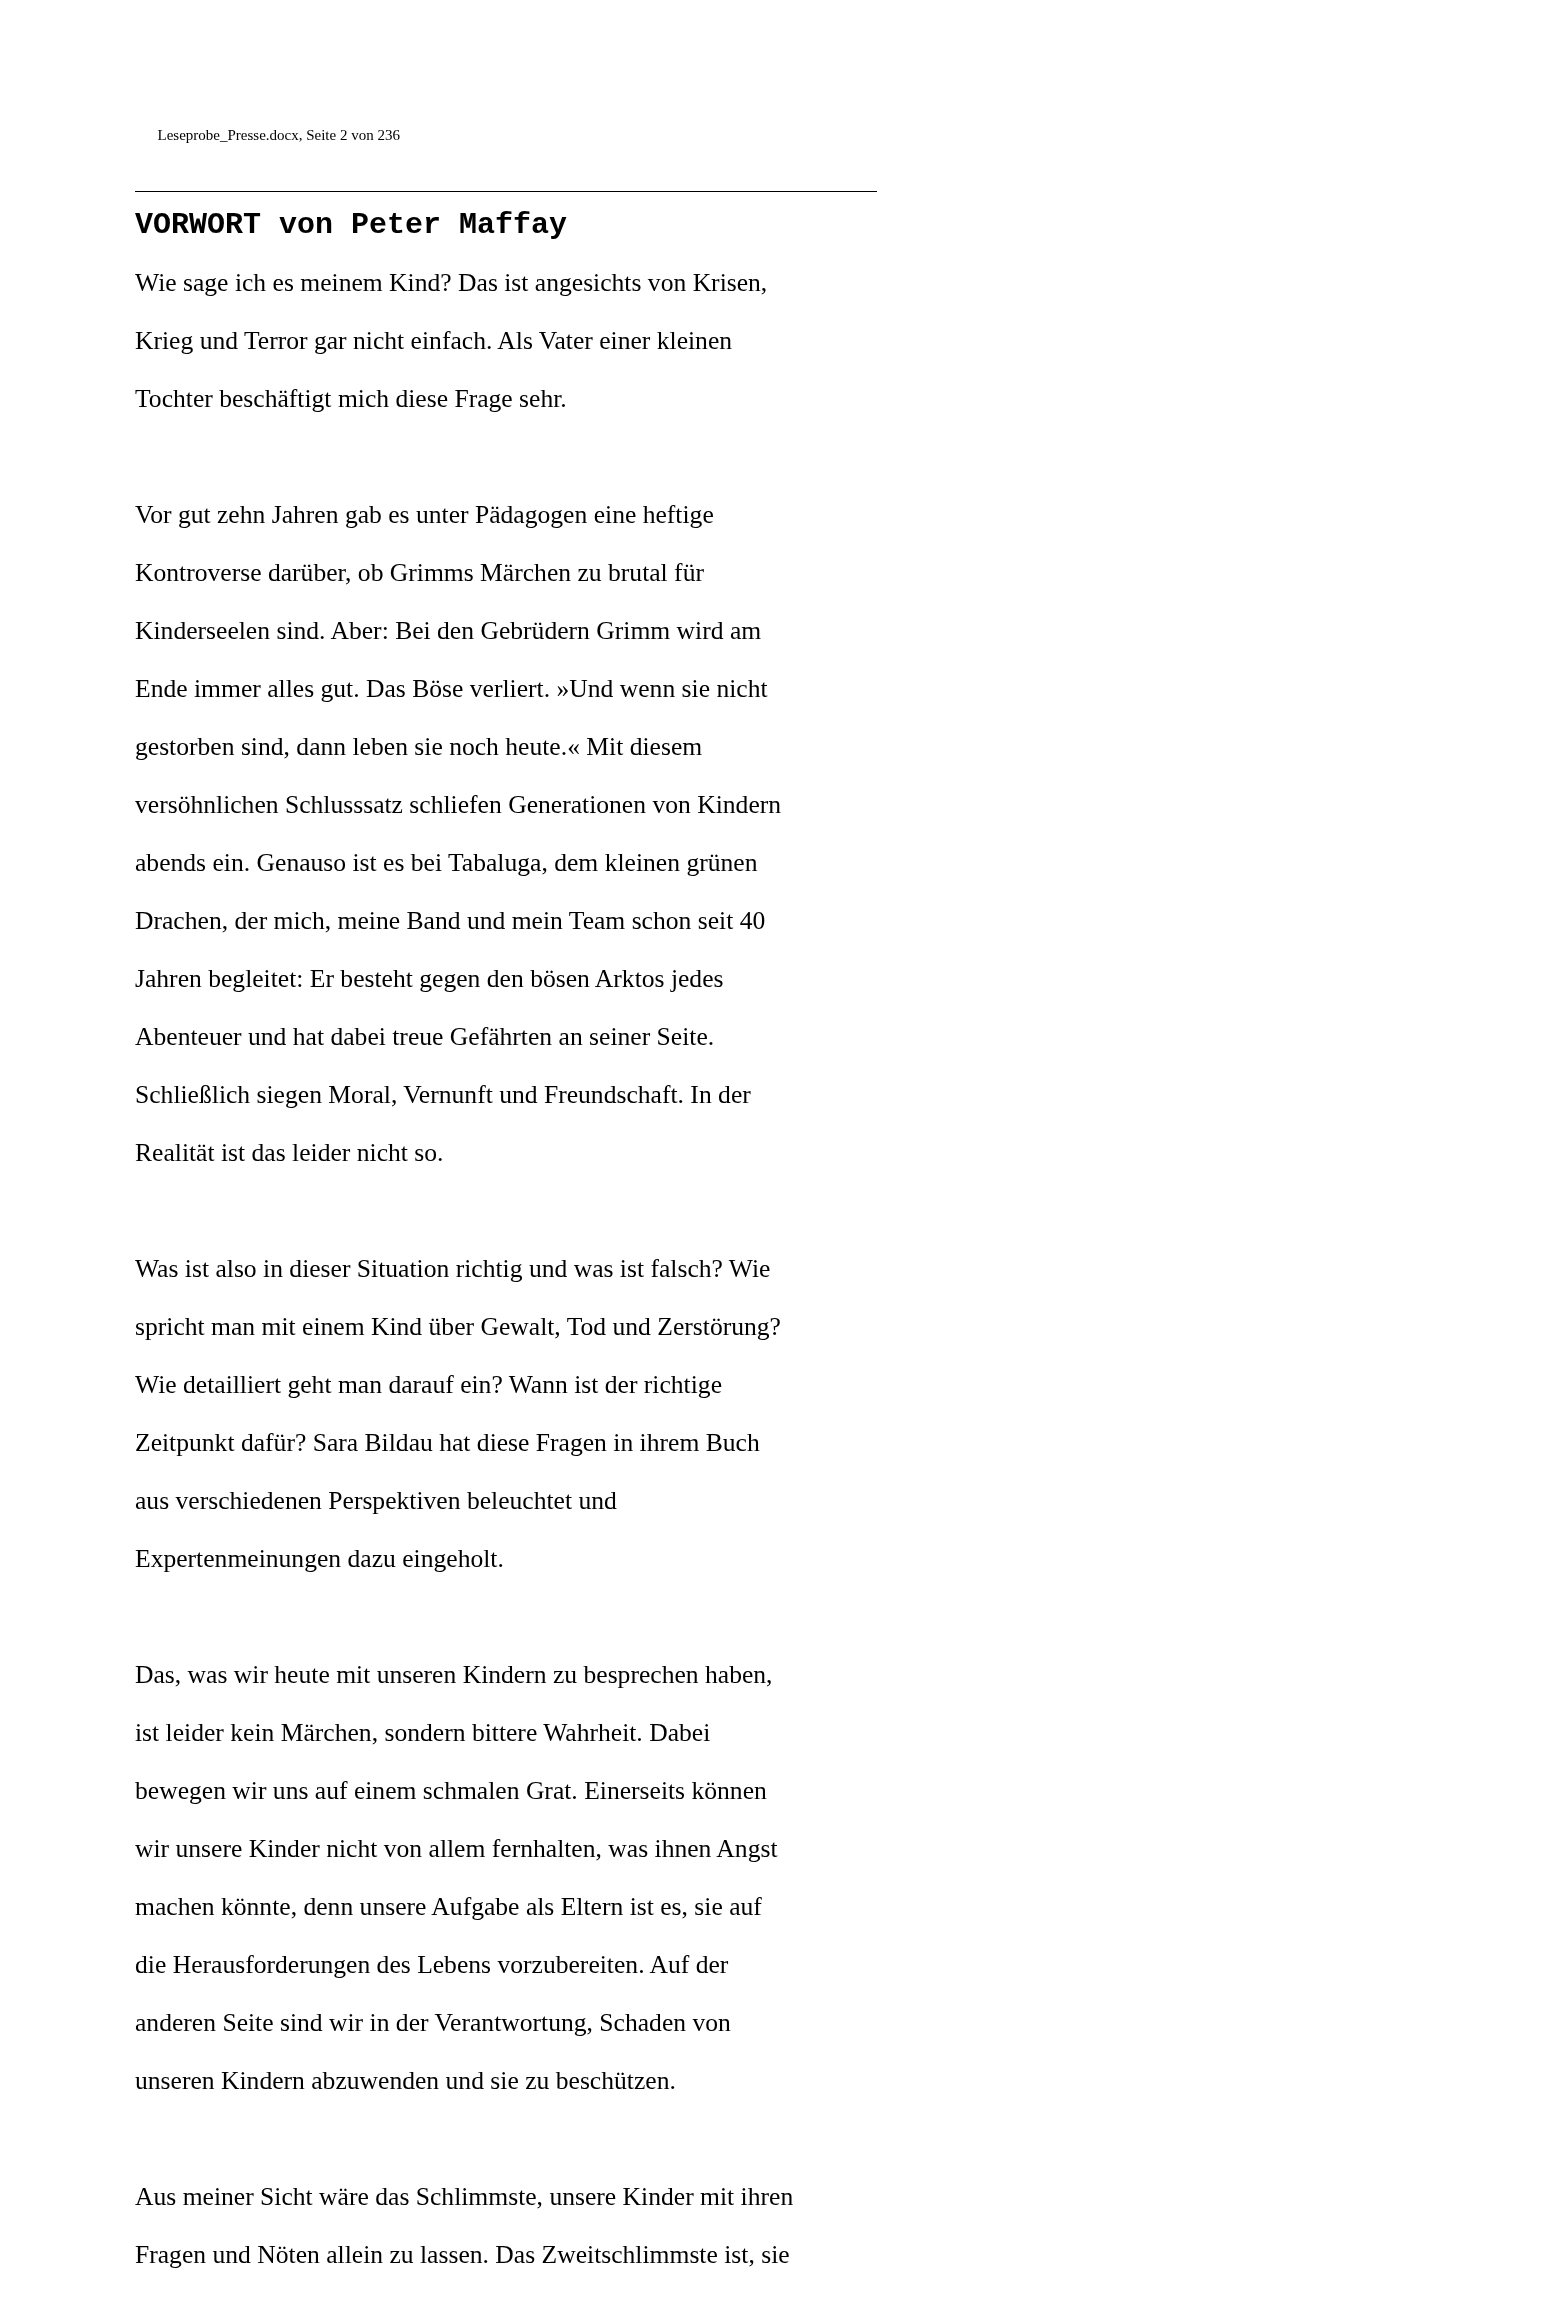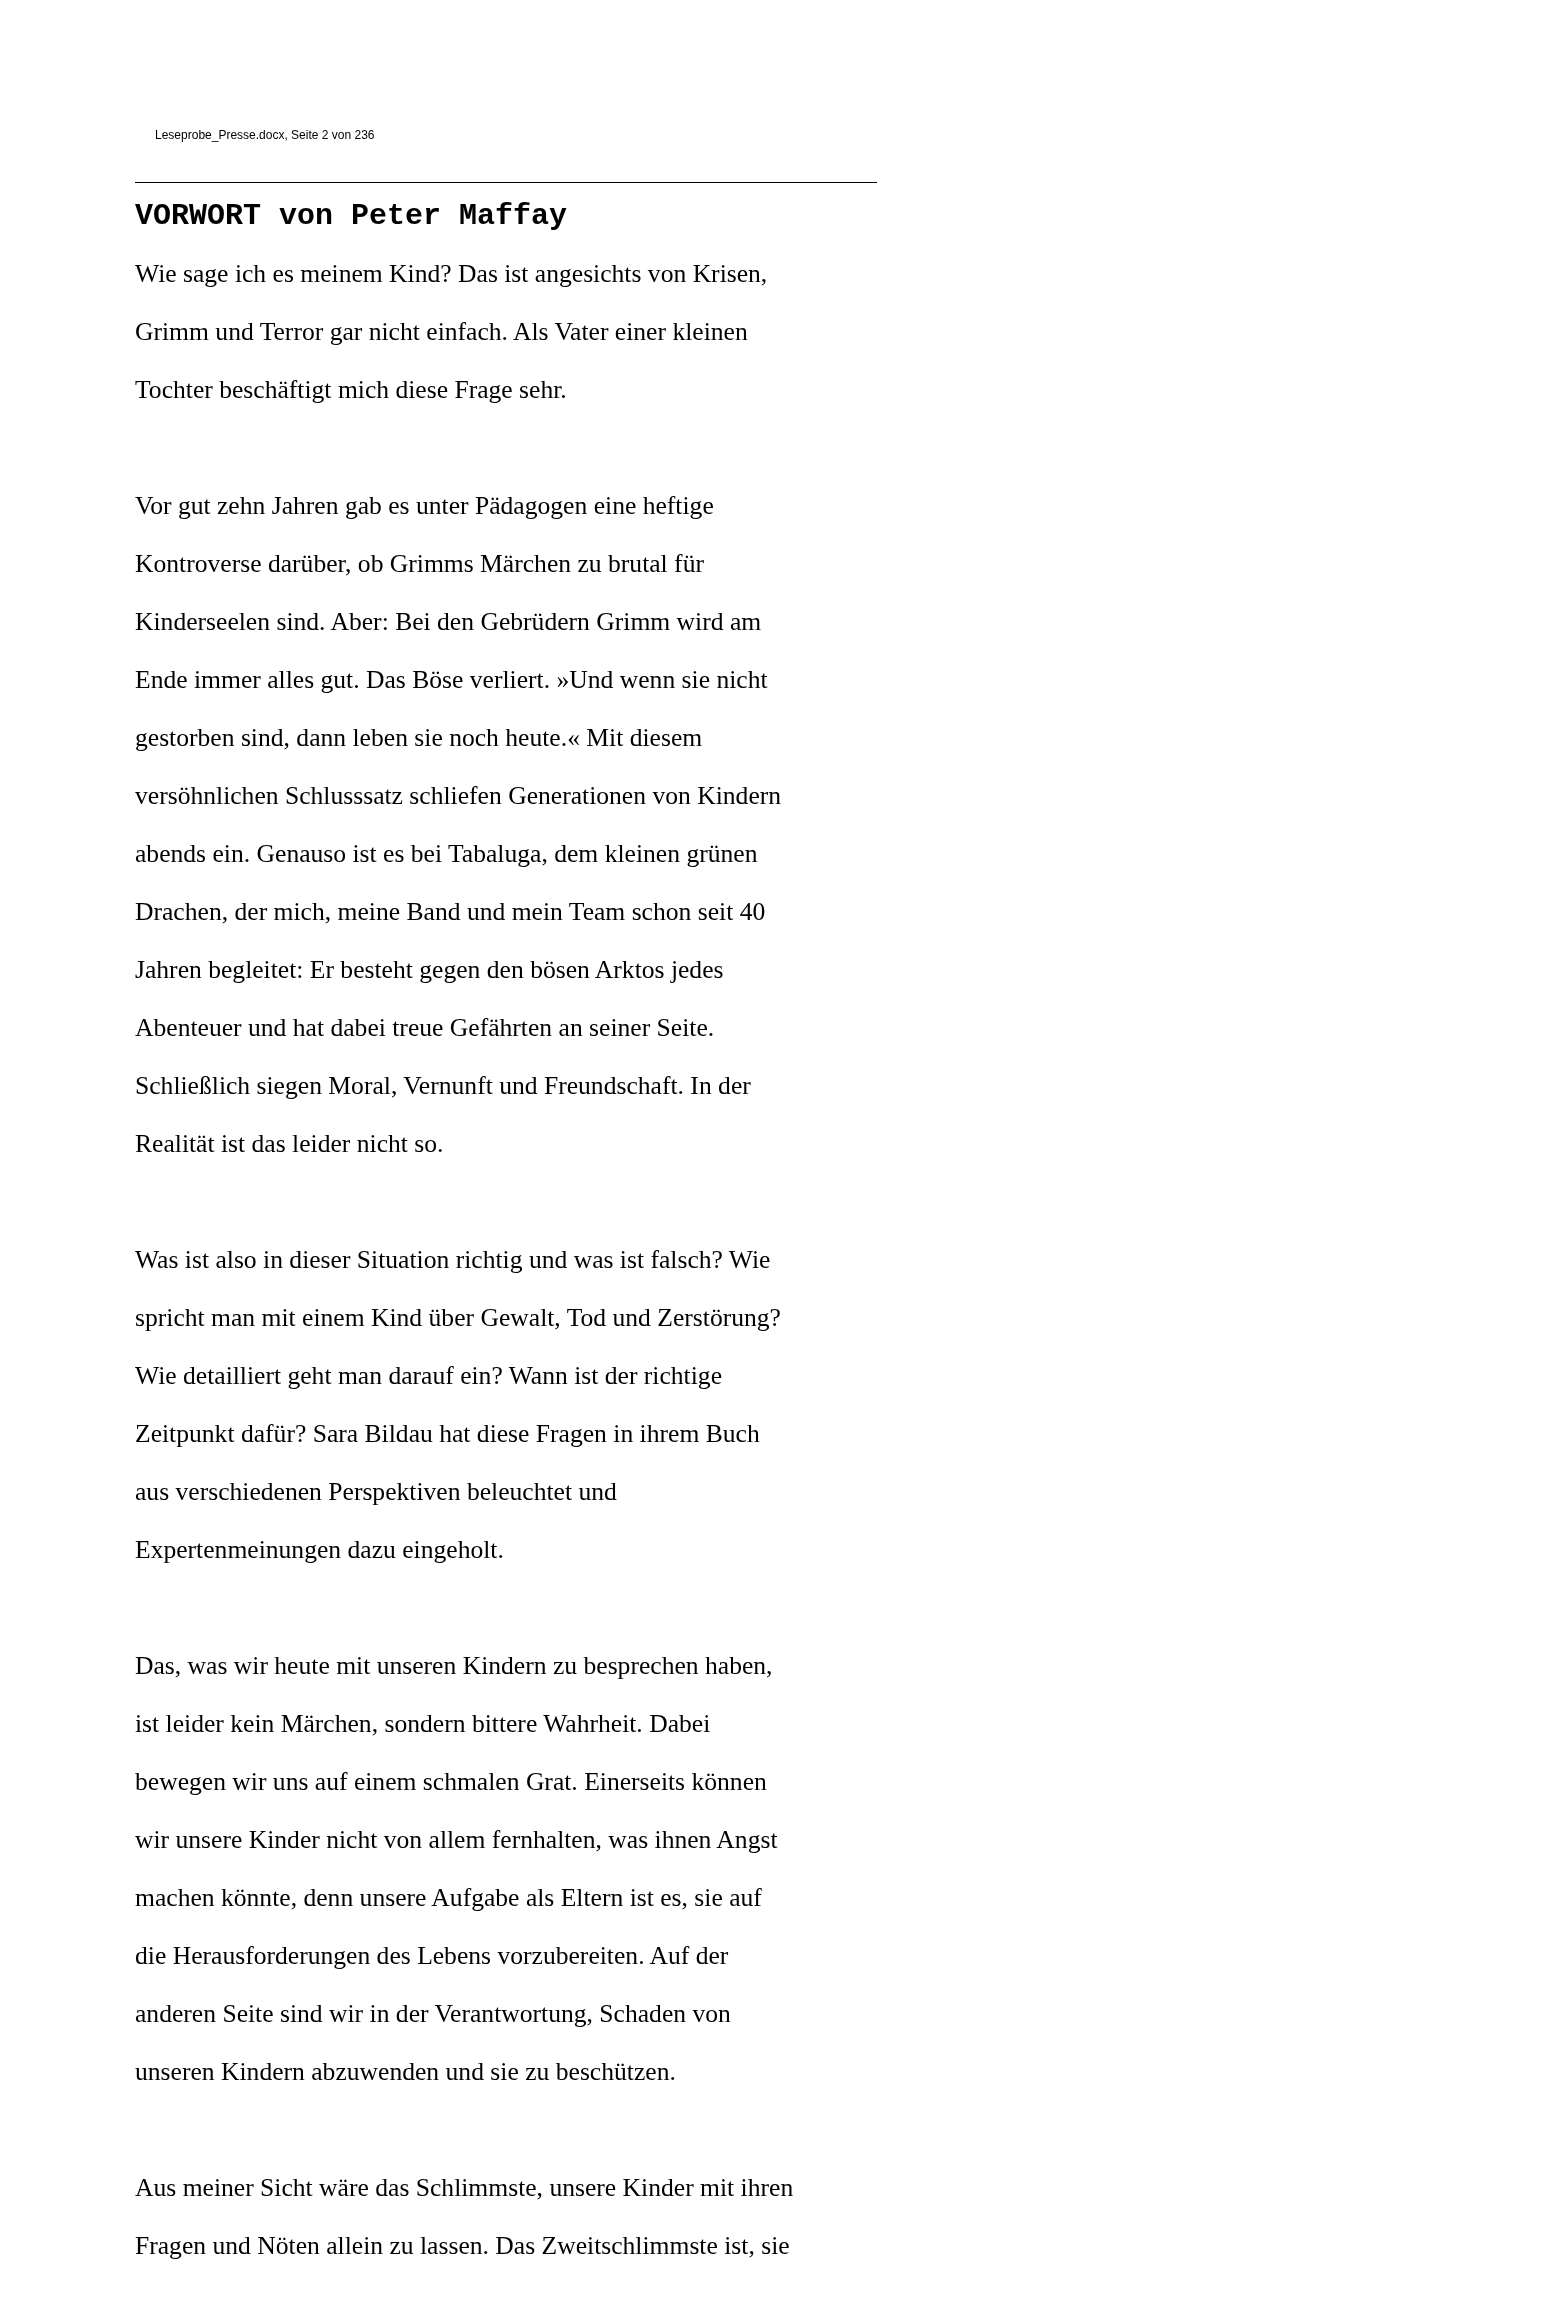--- a/index.html
+++ b/index.html
@@ -13,24 +13,24 @@
     font-family: "Liberation Serif", serif;
     overflow: hidden;
   }
   .content {
     position: absolute;
     left: 135px;
     top: 102px;
     width: 742px;
   }
   .doc-header {
-    font-family: Liberation Sans, sans-serif;
-    font-size: 12px;
+    font-family: Liberation Serif, serif;
+    font-size: 15px;
     line-height: 22px;
-    padding-bottom: 14px;
+    padding-bottom: 23px;
     border-bottom: 1.8px solid #000000;
     white-space: pre;
   }
   .doc-title {
     font-family: Liberation Mono, monospace;
     font-size: 30px;
     font-weight: 700;
     line-height: 58px;
     margin-top: 3.7px;
     white-space: pre;
@@ -50,21 +50,21 @@
   <div class="content">
 
     <div class="doc-header">
       <span>Leseprobe_Presse.docx, Seite 2 von 236</span>
     </div>
 
     <div class="doc-title">VORWORT von Peter Maffay</div>
 
     <div class="doc-body">
       <p>Wie sage ich es meinem Kind? Das ist angesichts von Krisen,
-Grimm und Terror gar nicht einfach. Als Vater einer kleinen
+Krieg und Terror gar nicht einfach. Als Vater einer kleinen
 Tochter beschäftigt mich diese Frage sehr.</p>
       <p>Vor gut zehn Jahren gab es unter Pädagogen eine heftige
 Kontroverse darüber, ob Grimms Märchen zu brutal für
 Kinderseelen sind. Aber: Bei den Gebrüdern Grimm wird am
 Ende immer alles gut. Das Böse verliert. »Und wenn sie nicht
 gestorben sind, dann leben sie noch heute.« Mit diesem
 versöhnlichen Schlusssatz schliefen Generationen von Kindern
 abends ein. Genauso ist es bei Tabaluga, dem kleinen grünen
 Drachen, der mich, meine Band und mein Team schon seit 40
 Jahren begleitet: Er besteht gegen den bösen Arktos jedes

